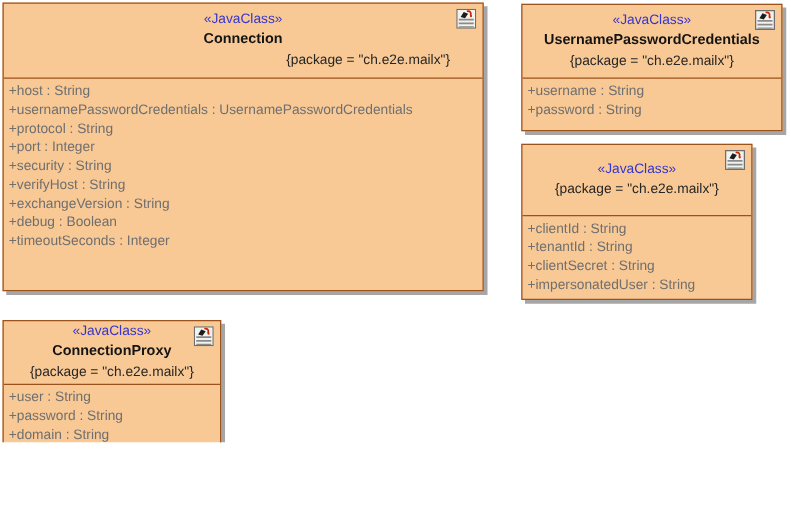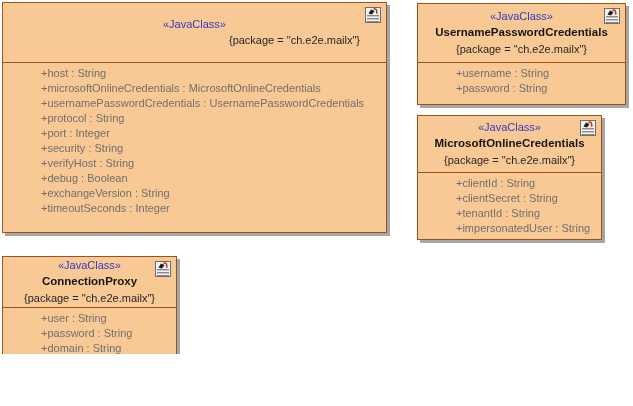--- a/index.html
+++ b/index.html
@@ -52,21 +52,20 @@
     line-height: 16px;
     color: var(--pkg);
     white-space: nowrap;
   }
   .uml-package.align-right { text-align: right; padding-right: 22px; }
   .uml-package.align-center { text-align: center; }
   .uml-attrs {
     box-sizing: border-box;
     padding: 3px 4px 0 4px;
     overflow: hidden;
-    margin-left: 34px;
   }
   .uml-attr {
     font-size: 11px;
     line-height: 15px;
     color: var(--attr);
     white-space: nowrap;
   }
   .corner-icon {
     position: absolute;
     top: 4px;
@@ -86,32 +85,32 @@
           <rect x="0.5" y="0.5" width="15" height="15" fill="#f2f2ee" stroke="#6e6e6e"></rect>
           <rect x="2" y="8" width="12" height="1.4" fill="#8a8a8a"></rect>
           <rect x="2" y="11" width="12" height="1.4" fill="#8a8a8a"></rect>
           <rect x="2" y="14" width="12" height="1" fill="#8a8a8a"></rect>
           <path d="M3.5 6.5 L6 2.5 L9.5 4 L7 7.5 Z" fill="#1c1c1c"></path>
           <path d="M8.5 2 Q12.5 1.5 11.5 5.5" stroke="#cc2200" stroke-width="1.4" fill="none"></path>
           <circle cx="11.8" cy="5.8" r="0.9" fill="#cc2200"></circle>
         </svg>
       </span>
       <div class="uml-stereotype">«JavaClass»</div>
+      <div class="uml-name">Connection</div>
       <div class="uml-package align-right">{package = "ch.e2e.mailx"}</div>
     </div>
     <div class="uml-attrs">
         <div class="uml-attr">+host : String</div>
-        <div class="uml-attr">+microsoftOnlineCredentials : MicrosoftOnlineCredentials</div>
         <div class="uml-attr">+usernamePasswordCredentials : UsernamePasswordCredentials</div>
         <div class="uml-attr">+protocol : String</div>
         <div class="uml-attr">+port : Integer</div>
         <div class="uml-attr">+security : String</div>
         <div class="uml-attr">+verifyHost : String</div>
+        <div class="uml-attr">+exchangeVersion : String</div>
         <div class="uml-attr">+debug : Boolean</div>
-        <div class="uml-attr">+exchangeVersion : String</div>
         <div class="uml-attr">+timeoutSeconds : Integer</div>
       </div>
   </div>
     <div class="uml-class" style="left: 417px; top: 3px; width: 209px; height: 102px;">
     <div class="uml-header" style="height: 59px;">
       <span class="corner-icon">
         <svg width="16" height="16" viewBox="0 0 16 16" xmlns="http://www.w3.org/2000/svg">
           <rect x="0.5" y="0.5" width="15" height="15" fill="#f2f2ee" stroke="#6e6e6e"></rect>
           <rect x="2" y="8" width="12" height="1.4" fill="#8a8a8a"></rect>
           <rect x="2" y="11" width="12" height="1.4" fill="#8a8a8a"></rect>
@@ -137,27 +136,26 @@
           <rect x="0.5" y="0.5" width="15" height="15" fill="#f2f2ee" stroke="#6e6e6e"></rect>
           <rect x="2" y="8" width="12" height="1.4" fill="#8a8a8a"></rect>
           <rect x="2" y="11" width="12" height="1.4" fill="#8a8a8a"></rect>
           <rect x="2" y="14" width="12" height="1" fill="#8a8a8a"></rect>
           <path d="M3.5 6.5 L6 2.5 L9.5 4 L7 7.5 Z" fill="#1c1c1c"></path>
           <path d="M8.5 2 Q12.5 1.5 11.5 5.5" stroke="#cc2200" stroke-width="1.4" fill="none"></path>
           <circle cx="11.8" cy="5.8" r="0.9" fill="#cc2200"></circle>
         </svg>
       </span>
       <div class="uml-stereotype">«JavaClass»</div>
-      <div class="uml-name">MicrosoftOnlineCredentials</div>
       <div class="uml-package align-center">{package = "ch.e2e.mailx"}</div>
     </div>
     <div class="uml-attrs">
         <div class="uml-attr">+clientId : String</div>
+        <div class="uml-attr">+tenantId : String</div>
         <div class="uml-attr">+clientSecret : String</div>
-        <div class="uml-attr">+tenantId : String</div>
         <div class="uml-attr">+impersonatedUser : String</div>
       </div>
   </div>
     <div class="uml-class" style="left: 2px; top: 256px; width: 175px; height: 135px;">
     <div class="uml-header" style="height: 51px;">
       <span class="corner-icon">
         <svg width="16" height="16" viewBox="0 0 16 16" xmlns="http://www.w3.org/2000/svg">
           <rect x="0.5" y="0.5" width="15" height="15" fill="#f2f2ee" stroke="#6e6e6e"></rect>
           <rect x="2" y="8" width="12" height="1.4" fill="#8a8a8a"></rect>
           <rect x="2" y="11" width="12" height="1.4" fill="#8a8a8a"></rect>

